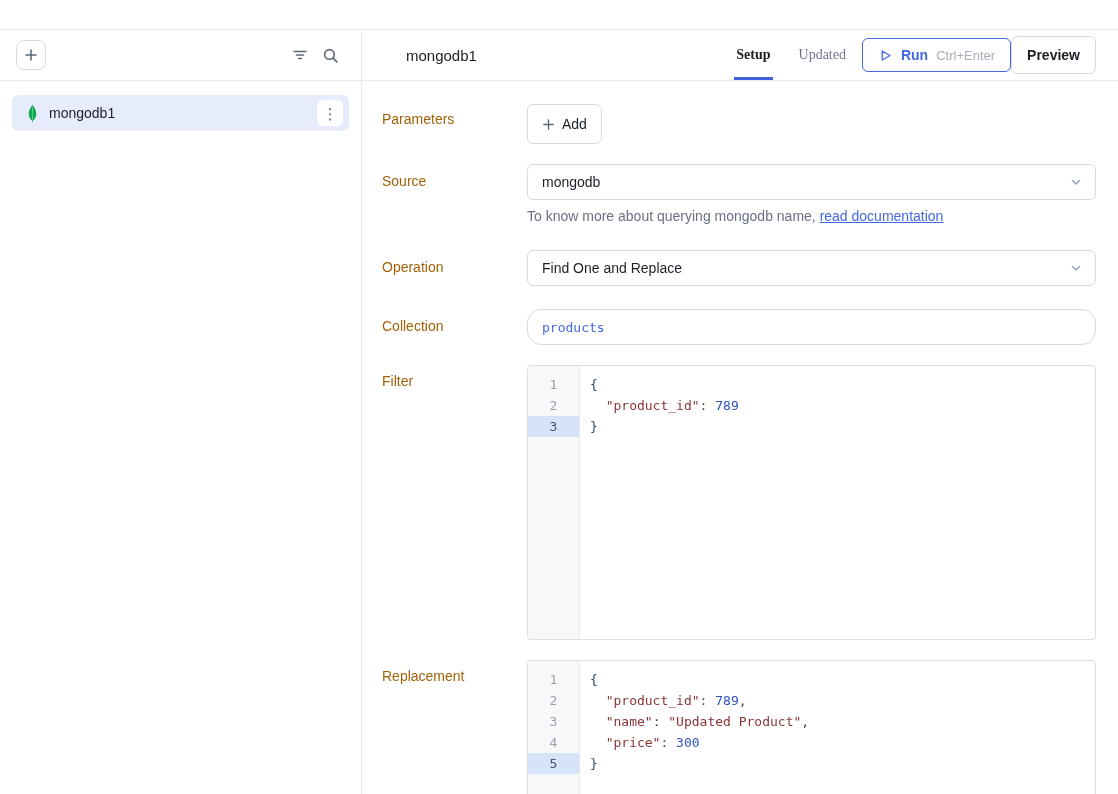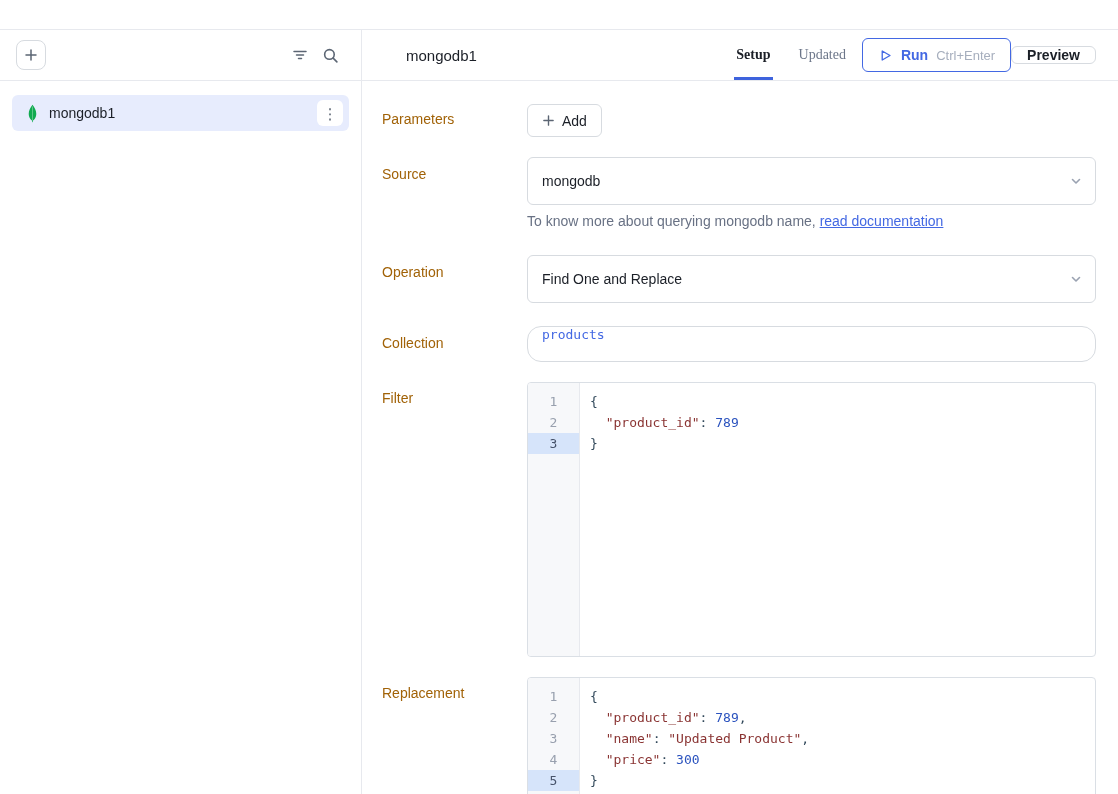--- a/index.html
+++ b/index.html
@@ -31,46 +31,46 @@
   .tabs { display:flex; margin-left:auto; gap:24px; align-items:stretch; }
   .tab { display:flex; align-items:center; border:none; background:none; cursor:pointer;
     font-size:14px; font-weight:500; color:#6c7689; padding:3px 2px 0; border-bottom:3px solid transparent;
     font-family:Liberation Serif, serif; }
   .tab.active { color:#1b1f27; font-weight:700; border-bottom-color:#3e63dd; }
   .header-buttons { display:flex; align-items:center; margin-left:14px; }
   .run-btn { height:34px; border:1px solid #4368e3; border-radius:6px; background:#fff;
     display:flex; align-items:center; gap:8px; padding:0 15px; cursor:pointer; }
   .run-label { color:#4368e3; font-weight:600; font-size:14px; }
   .run-shortcut { color:#a6aebd; font-size:13px; }
-  .preview-btn { height:18px; border:1px solid #d7dbe0; border-radius:6px; background:#fff;
+  .preview-btn { height:38px; border:1px solid #d7dbe0; border-radius:6px; background:#fff;
     font-size:14px; font-weight:600; color:#1b1f27; padding:0 15px; cursor:pointer;
     font-family:"Liberation Sans",sans-serif; }
 
   
   .body { flex:1; overflow:hidden; padding:23px 22px 0 20px; background:#fff; }
   .row { display:flex; margin-bottom:20px; }
   .row.src { margin-bottom:26px; }
   .row.op  { margin-bottom:23px; }
   .row-label { width:145px; flex:none; font-size:14px; color:#a16207; padding-top:9px; }
   .row-label.top { padding-top:8px; }
   .row-control { flex:1; min-width:0; }
 
-  .add-btn { height:33px; border:1px solid #d7dbe0; border-radius:6px; background:#fff;
+  .add-btn { height:40px; border:1px solid #d7dbe0; border-radius:6px; background:#fff;
     display:inline-flex; align-items:center; gap:7px; padding:0 14px; cursor:pointer;
     font-size:14px; font-weight:500; color:#1b1f27; font-family:"Liberation Sans",sans-serif; }
 
-  .select-box { position:relative; height:48px; border:1px solid #d7dbe0; border-radius:6px; background:#fff;
+  .select-box { position:relative; height:36px; border:1px solid #d7dbe0; border-radius:6px; background:#fff;
     display:flex; align-items:center; padding:0 34px 0 14px; font-size:14px; color:#1b1f27; cursor:pointer; }
   .select-box .chev { position:absolute; right:12px; top:50%; transform:translateY(-50%); display:flex; }
 
   .helper { margin-top:8px; font-size:14px; color:#687184; }
   .helper a { color:#4368e3; text-decoration:underline; cursor:pointer; }
 
   .mono-input { height:36px; border:1px solid #d7dbe0; border-radius:14px; background:#fff;
-    display:flex; align-items:flex-start; padding:0 14px;
+    display:flex; align-items:center; padding:0 14px;
     font-family:"DejaVu Sans Mono",monospace; font-size:13px; color:#4368e3; cursor:text; }
 
   .code-editor { display:flex; border:1px solid #dadfe5; border-radius:4px; background:#fff; overflow:hidden; }
   .code-editor.h-filter { height:275px; }
   .code-editor.h-replacement { height:240px; }
   .gutter { width:52px; flex:none; background:#f7f8fa; border-right:1px solid #e7e9ee; padding-top:8px;
     font-family:"DejaVu Sans Mono",monospace; font-size:13px; color:#98a0ae; }
   .ln { height:21px; line-height:21px; text-align:center; }
   .ln.active { background:#d6e4fa; color:#47536b; }
   .code-lines { flex:1; padding:8px 0 0 10px; font-family:"DejaVu Sans Mono",monospace;

